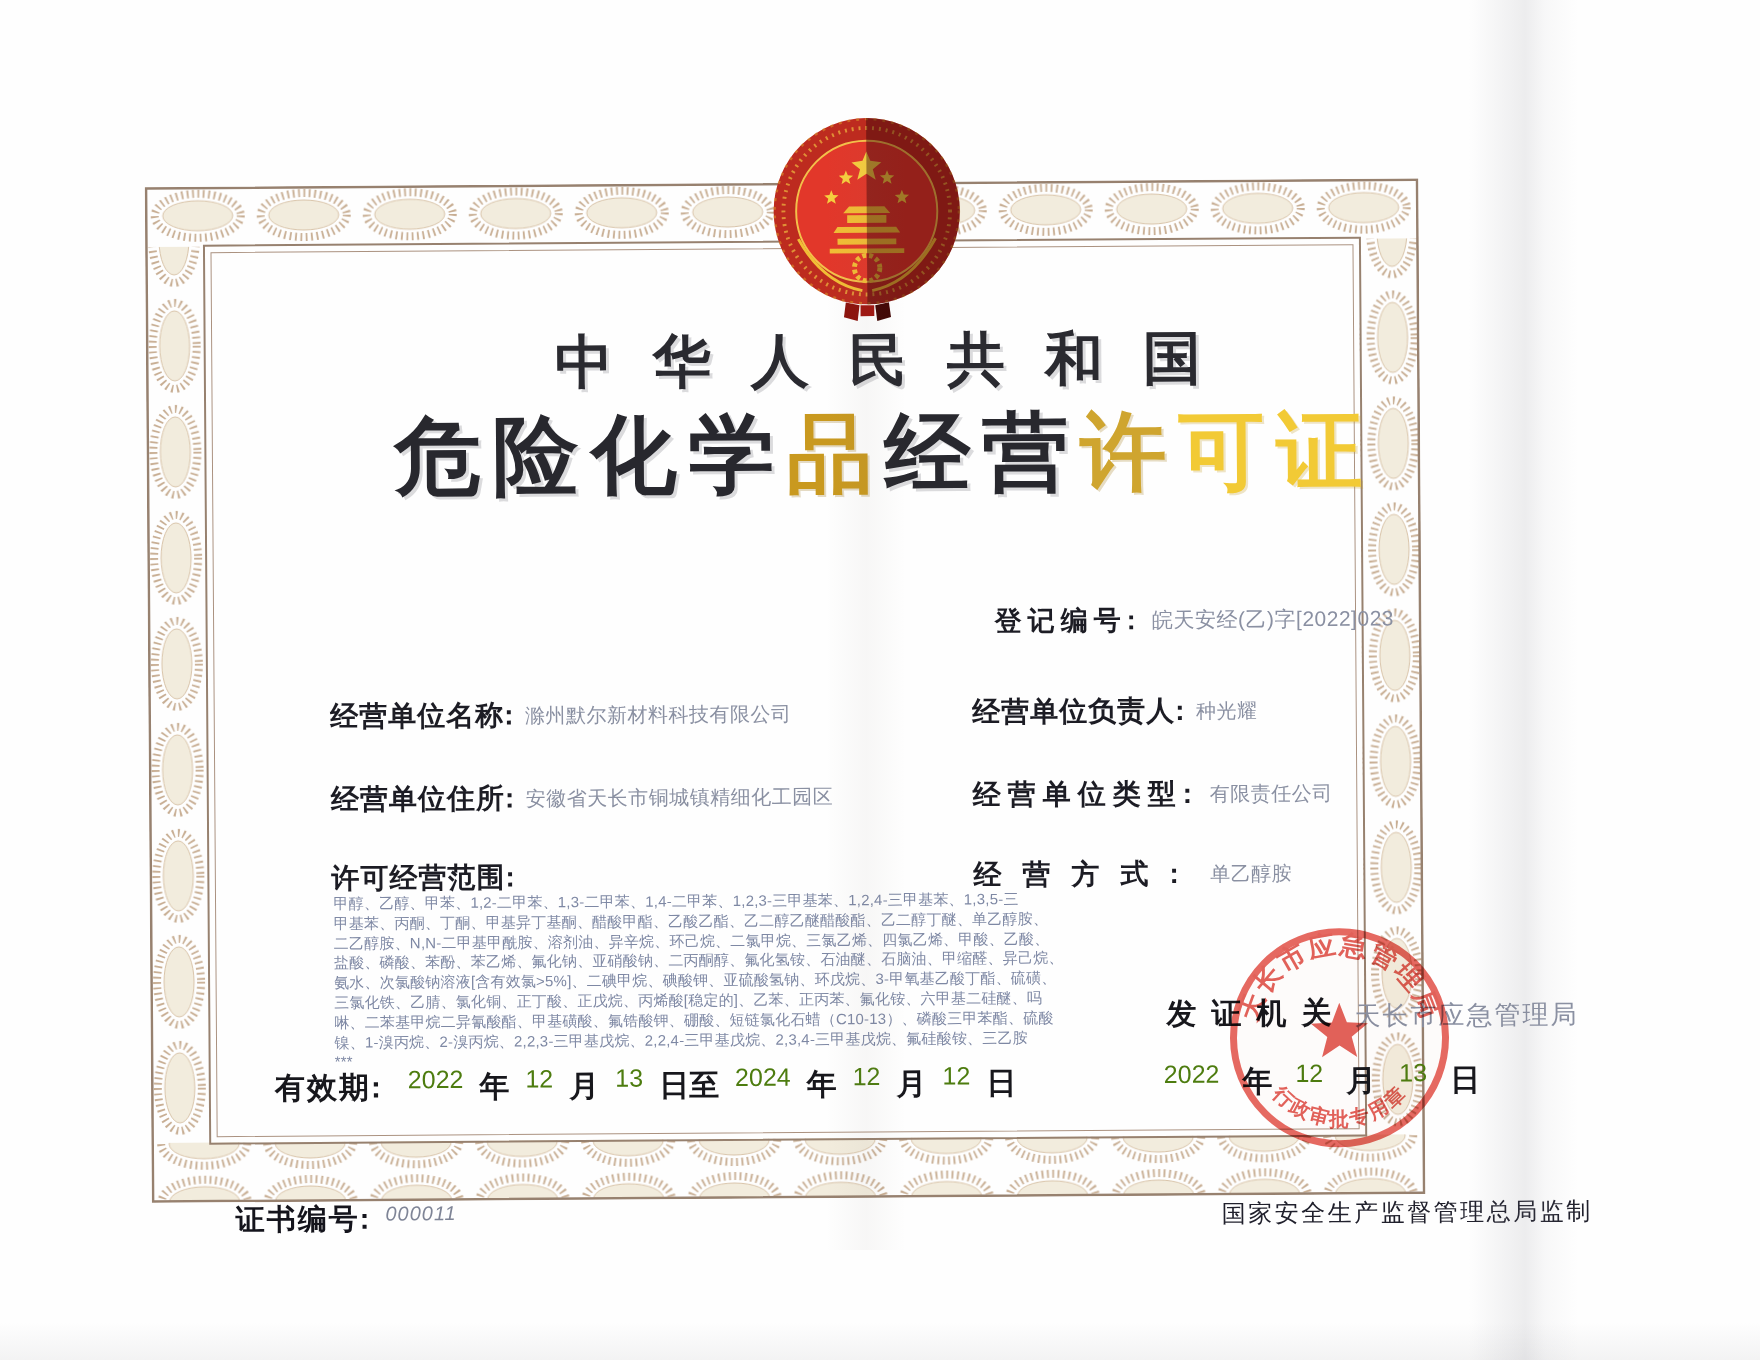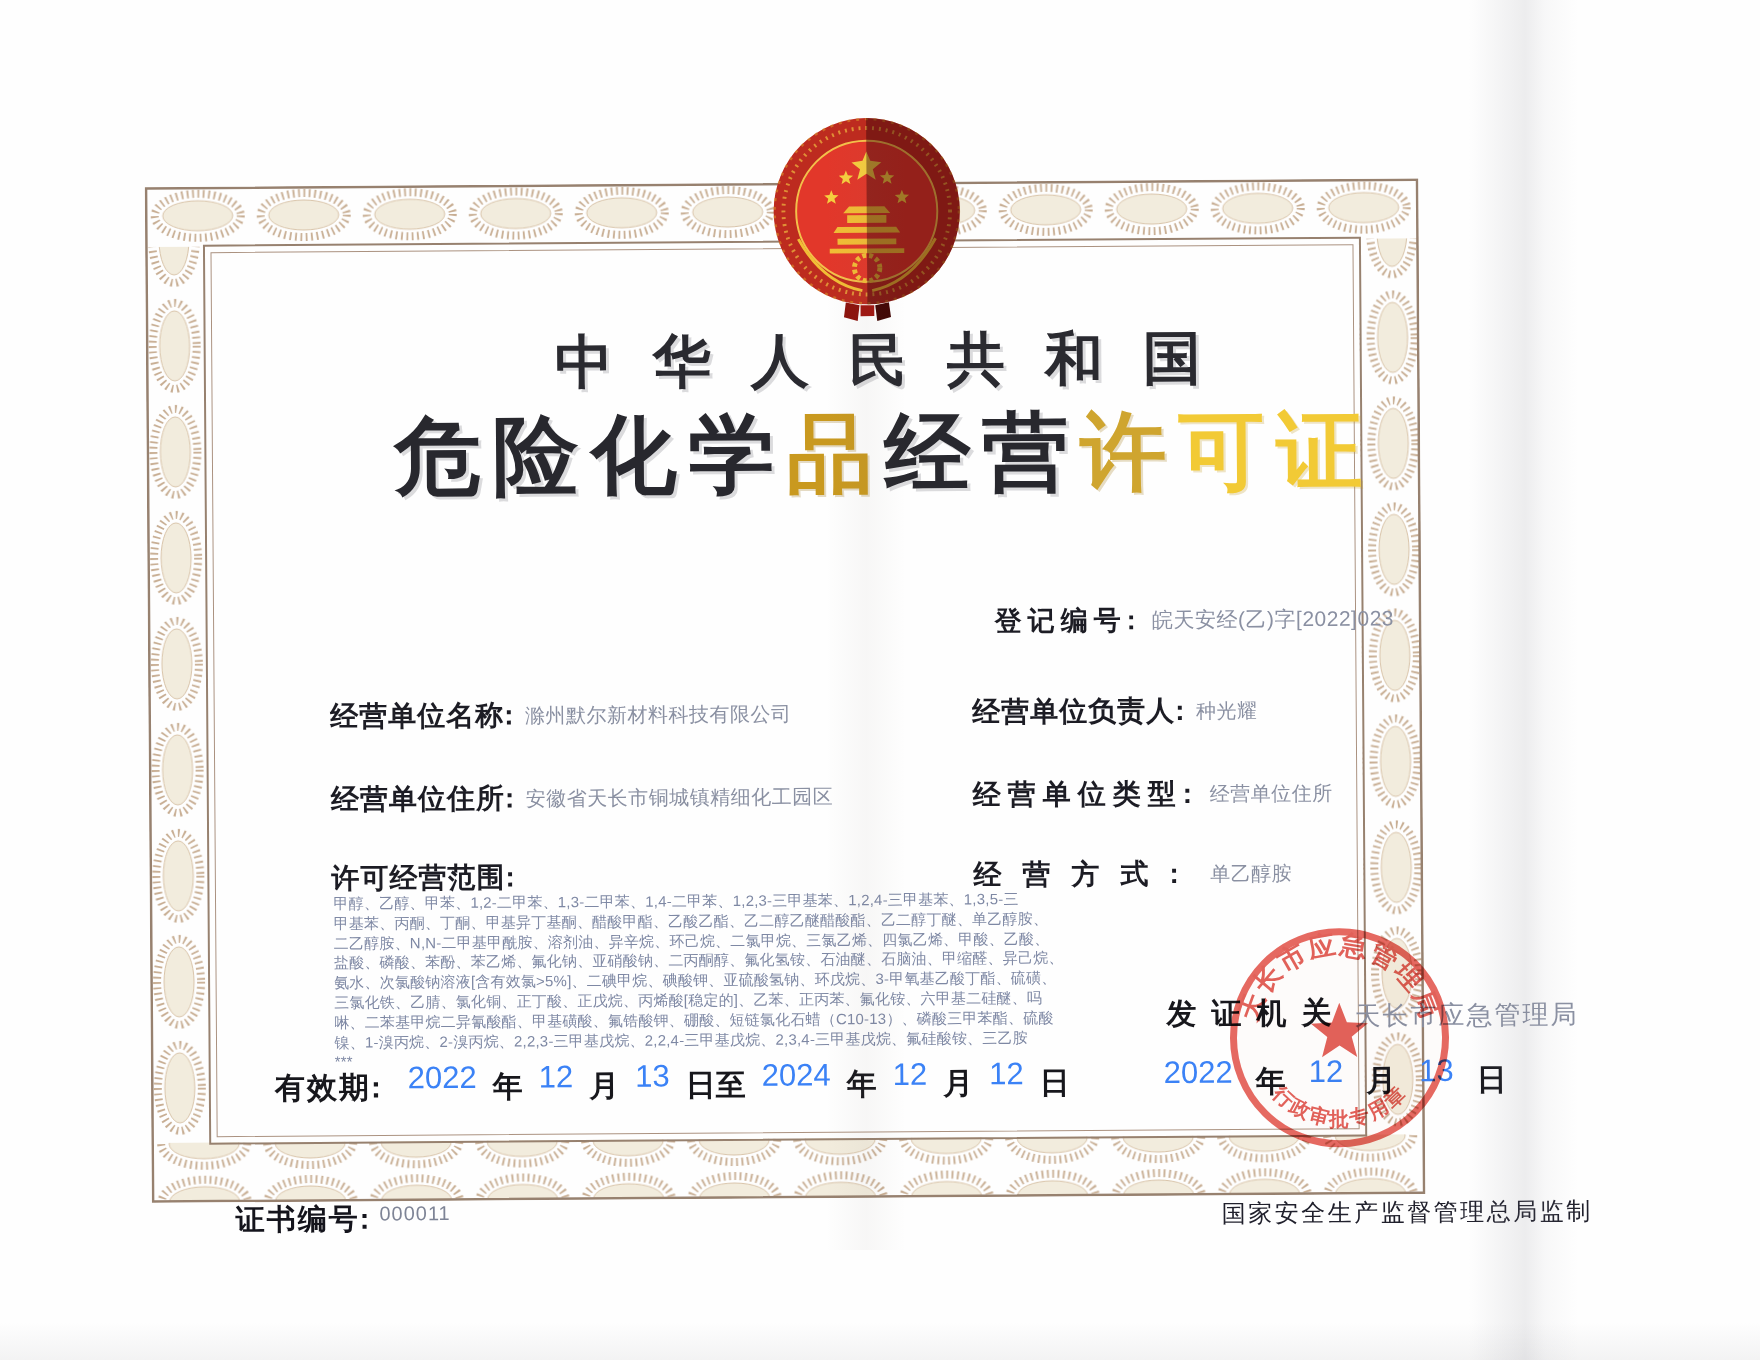--- a/index.html
+++ b/index.html
@@ -48,37 +48,37 @@
   .row-mode .lbl{letter-spacing:21px;}
 
   
   .scope{position:absolute;left:332px;top:890px;width:660px;z-index:2;
          font-size:15px;line-height:19.8px;color:#7e88a4;letter-spacing:0.2px;}
   .scope div{white-space:nowrap;}
 
   
   .date-row{position:absolute;z-index:2;white-space:nowrap;}
   .date-row .unit{font-size:30px;font-weight:700;color:#17171c;margin:0 7px;}
-  .date-row .num{font-size:31px;color:#3b82f6;display:inline-block;transform:translateY(-9px);margin:0 9px;}
+  .date-row .num{font-size:25px;color:#4d7c0f;display:inline-block;transform:translateY(-9px);margin:0 9px;}
   .validity{top:1064px;left:272px;}
   .validity .lbl-big{margin-right:16px;}
   .issue-date{top:1064px;left:1148px;}
   .issue-date .num{margin:0 13px;}
   .issue-date .unit{margin:0 10px;}
 
   
   .issuer-row{top:996px;left:1164px;}
   .issuer-row .lbl-big{letter-spacing:15px;}
   .authority{position:absolute;left:1352px;top:1002px;z-index:2;font-size:26px;color:#8a90a2;letter-spacing:2px;white-space:nowrap;}
   .seal-svg{position:absolute;left:1208px;top:912px;z-index:4;opacity:0.88;mix-blend-mode:multiply;}
 
   
   .footer-left{top:1196px;left:232px;}
   .footer-left .lbl{font-size:29px;letter-spacing:2px;color:#14141c;text-align:right;}
-  .cert-no{font-size:20px;color:#7e8496;display:inline-block;transform:translateY(-8px);margin-left:8px;letter-spacing:1px;}
+  .cert-no{font-size:20px;color:#7e8496;display:inline-block;transform:translateY(-8px);margin-left:14px;letter-spacing:1px;font-style:italic;}
   .footer-right{top:1200px;left:1218px;font-size:24px;color:#20202c;letter-spacing:2.5px;font-weight:500;}
 </style>
 </head>
 <body>
 
 <div class="stage">
  <div class="paper">
 
   <svg class="border-svg" width="1274" height="1016" viewBox="0 0 1274 1016">
     <defs>
@@ -164,21 +164,21 @@
     <div>镍、1-溴丙烷、2-溴丙烷、2,2,3-三甲基戊烷、2,2,4-三甲基戊烷、2,3,4-三甲基戊烷、氟硅酸铵、三乙胺</div>
     <div>***</div>
   </div>
 
   <div class="row row-principal">
     <span class="lbl">经营单位负责人:</span>
     <span class="val">种光耀</span>
   </div>
   <div class="row row-type">
     <span class="lbl">经营单位类型:</span>
-    <span class="val">经营单位住所</span>
+    <span class="val">有限责任公司</span>
   </div>
   <div class="row row-mode">
     <span class="lbl">经营方式:</span>
     <span class="val">单乙醇胺</span>
   </div>
 
   <div class="date-row validity">
     <span class="lbl-big">有效期:</span><span class="num">2022</span><span class="unit">年</span><span class="num">12</span><span class="unit">月</span><span class="num">13</span><span class="unit">日至</span><span class="num">2024</span><span class="unit">年</span><span class="num">12</span><span class="unit">月</span><span class="num">12</span><span class="unit">日</span>
   </div>
 

